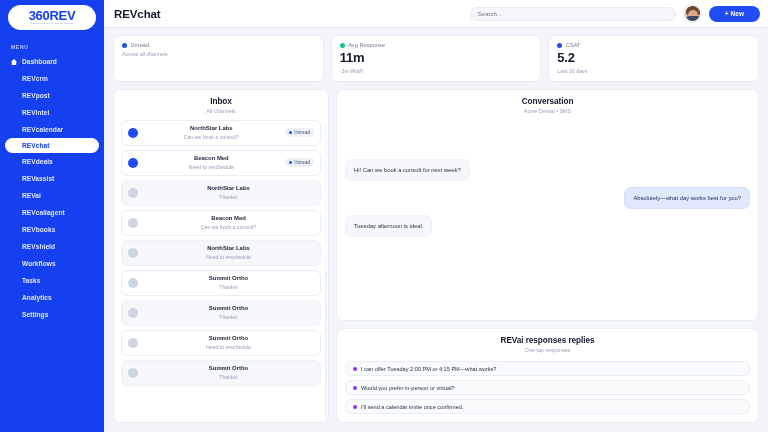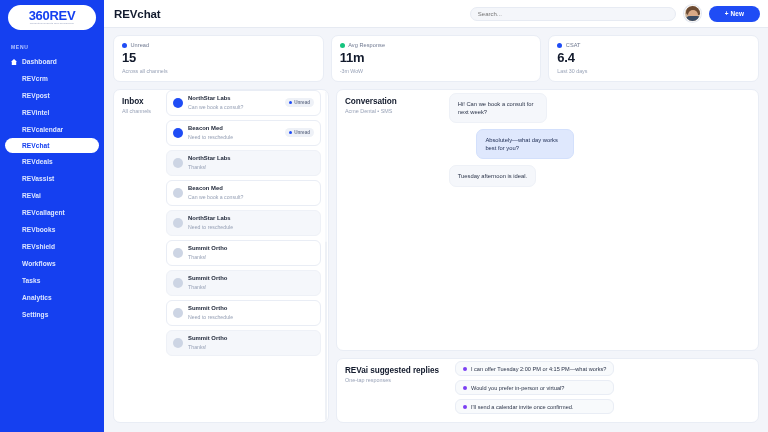--- a/index.html
+++ b/index.html
@@ -102,21 +102,21 @@
   .kpi-dot { width:5px; height:5px; border-radius:50%; flex:0 0 5px; }
   .kpi-label { font-size:5.6px; color:#6b7punto; color:#6e7890; letter-spacing:0.05px; }
   .kpi-value { font-size:13px; font-weight:bold; color:#121a2c; margin-top:3px; line-height:14px; letter-spacing:-0.2px; }
   .kpi-sub { font-size:5.3px; color:#97a1b6; margin-top:2.5px; }
 
   
   .panels { display:flex; gap:7px; margin-top:7px; flex:1; min-height:0; padding-bottom:9px; }
 
   .panel {
     background:#ffffff; border:1px solid #e9edf5; border-radius:7px;
-    display:flex; flex-direction:row; min-height:0;
+    display:flex; flex-direction:column; min-height:0;text-align:center;
   }
   .panel-pad { padding:7px 8px 6px 8px; }
   .panel-title { font-size:8.2px; font-weight:bold; color:#121a2c; letter-spacing:-0.05px; }
   .panel-sub { font-size:5.4px; color:#98a2b7; margin-top:2px; }
 
   .inbox { flex:0 0 216px; width:216px; }
   .inbox-list {
     flex:1; overflow:hidden; padding:0 7px 7px 7px;
     display:flex; flex-direction:column; gap:4px; position:relative;
   }
@@ -265,37 +265,36 @@
     </header>
 
     <div class="content">
 
       <section class="kpi-row" id="kpi-row">
           <div class="kpi">
             <div class="kpi-head">
               <span class="kpi-dot" style="background:#1f4cf5"></span>
               <span class="kpi-label">Unread</span>
             </div>
-            <div class="kpi-value">15</div>
             <div class="kpi-sub">Across all channels</div>
           </div>
           <div class="kpi">
             <div class="kpi-head">
               <span class="kpi-dot" style="background:#16c47f"></span>
               <span class="kpi-label">Avg Response</span>
             </div>
             <div class="kpi-value">11m</div>
             <div class="kpi-sub">-3m WoW</div>
           </div>
           <div class="kpi">
             <div class="kpi-head">
               <span class="kpi-dot" style="background:#1f4cf5"></span>
               <span class="kpi-label">CSAT</span>
             </div>
-            <div class="kpi-value">6.4</div>
+            <div class="kpi-value">5.2</div>
             <div class="kpi-sub">Last 30 days</div>
           </div>
         </section>
 
       <section class="panels">
 
         <div class="panel inbox">
           <div class="panel-pad">
             <div class="panel-title">Inbox</div>
             <div class="panel-sub">All channels</div>
@@ -386,21 +385,21 @@
             </div>
             <div class="msg-list" id="msg-list">
                 <div class="msg inbound">Hi! Can we book a consult for next week?</div>
                 <div class="msg outbound">Absolutely—what day works best for you?</div>
                 <div class="msg inbound">Tuesday afternoon is ideal.</div>
               </div>
           </div>
 
           <div class="panel suggest">
             <div class="panel-pad">
-              <div class="panel-title">REVai suggested replies</div>
+              <div class="panel-title">REVai responses replies</div>
               <div class="panel-sub">One-tap responses</div>
             </div>
             <div class="suggest-list" id="suggest-list">
                 <div class="suggest-item">
                   <span class="suggest-dot"></span>
                   <span>I can offer Tuesday 2:00 PM or 4:15 PM—what works?</span>
                 </div>
                 <div class="suggest-item">
                   <span class="suggest-dot"></span>
                   <span>Would you prefer in-person or virtual?</span>

